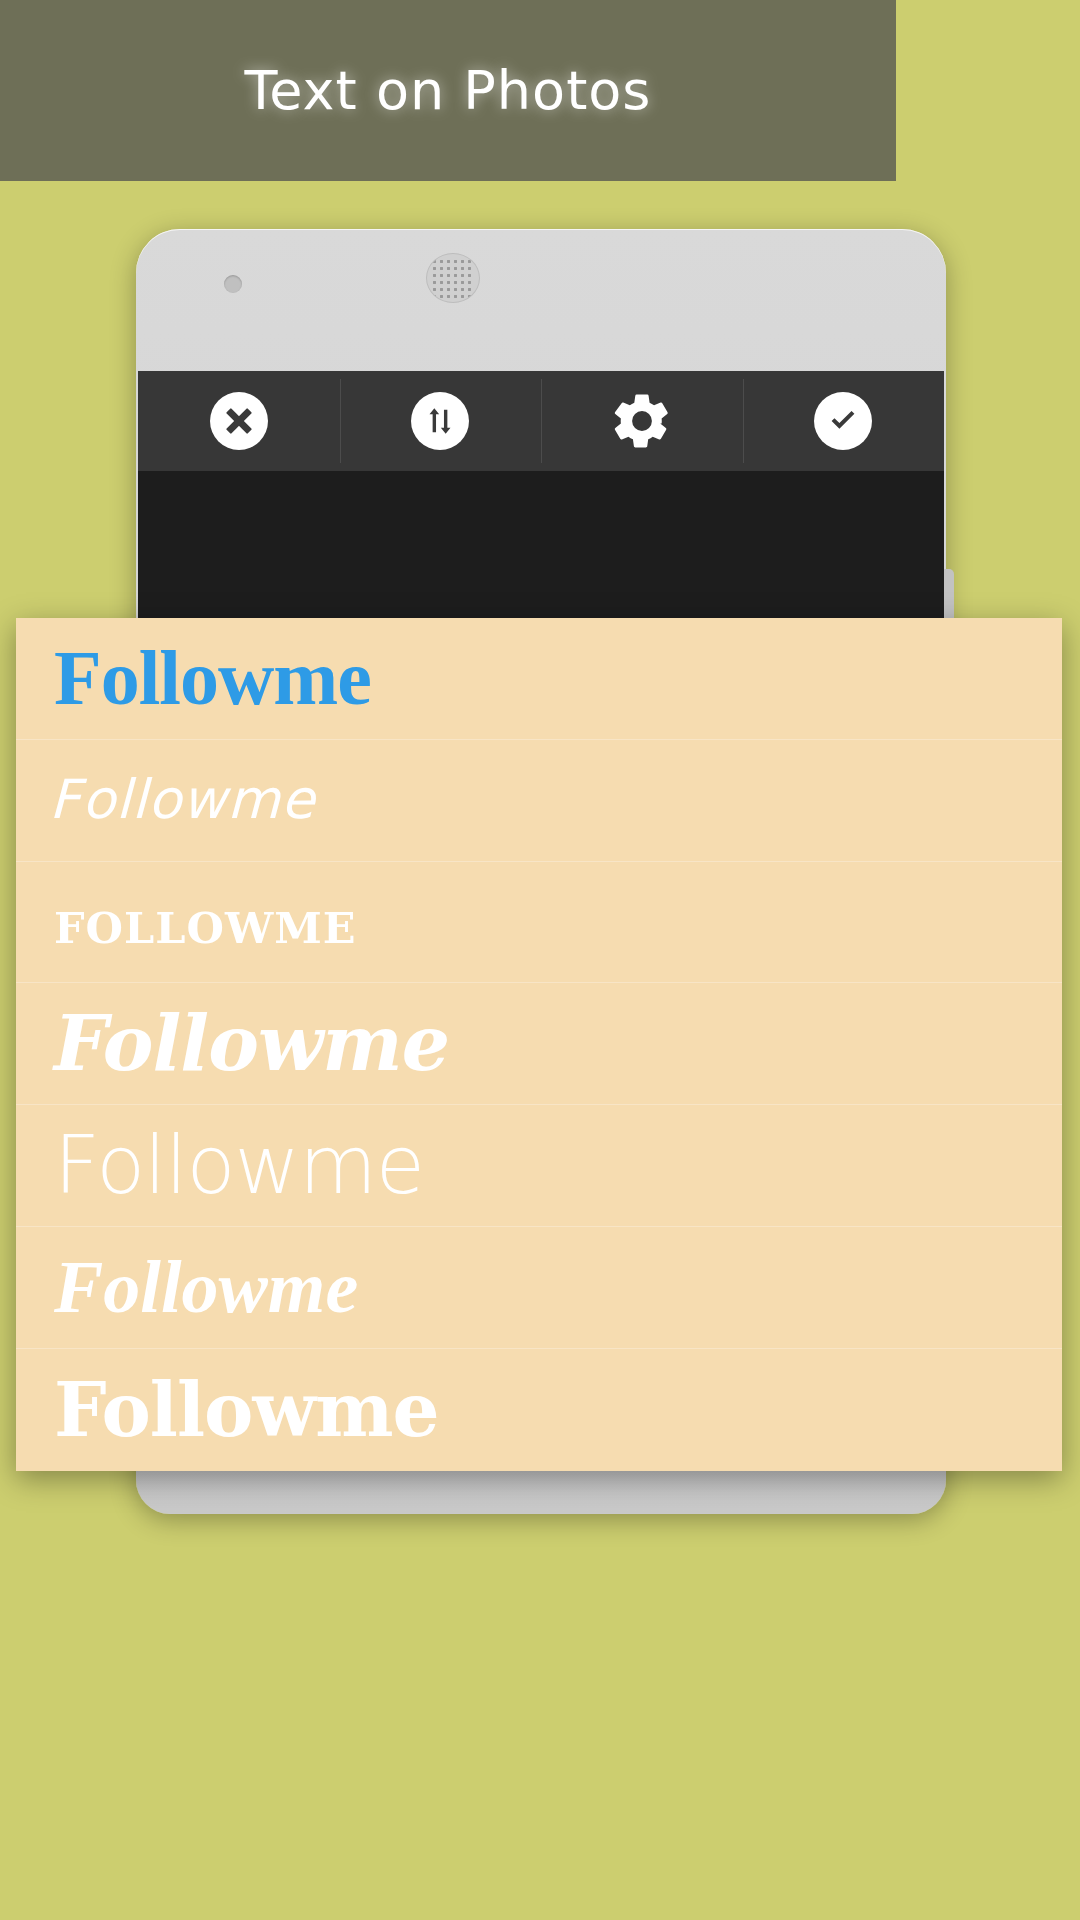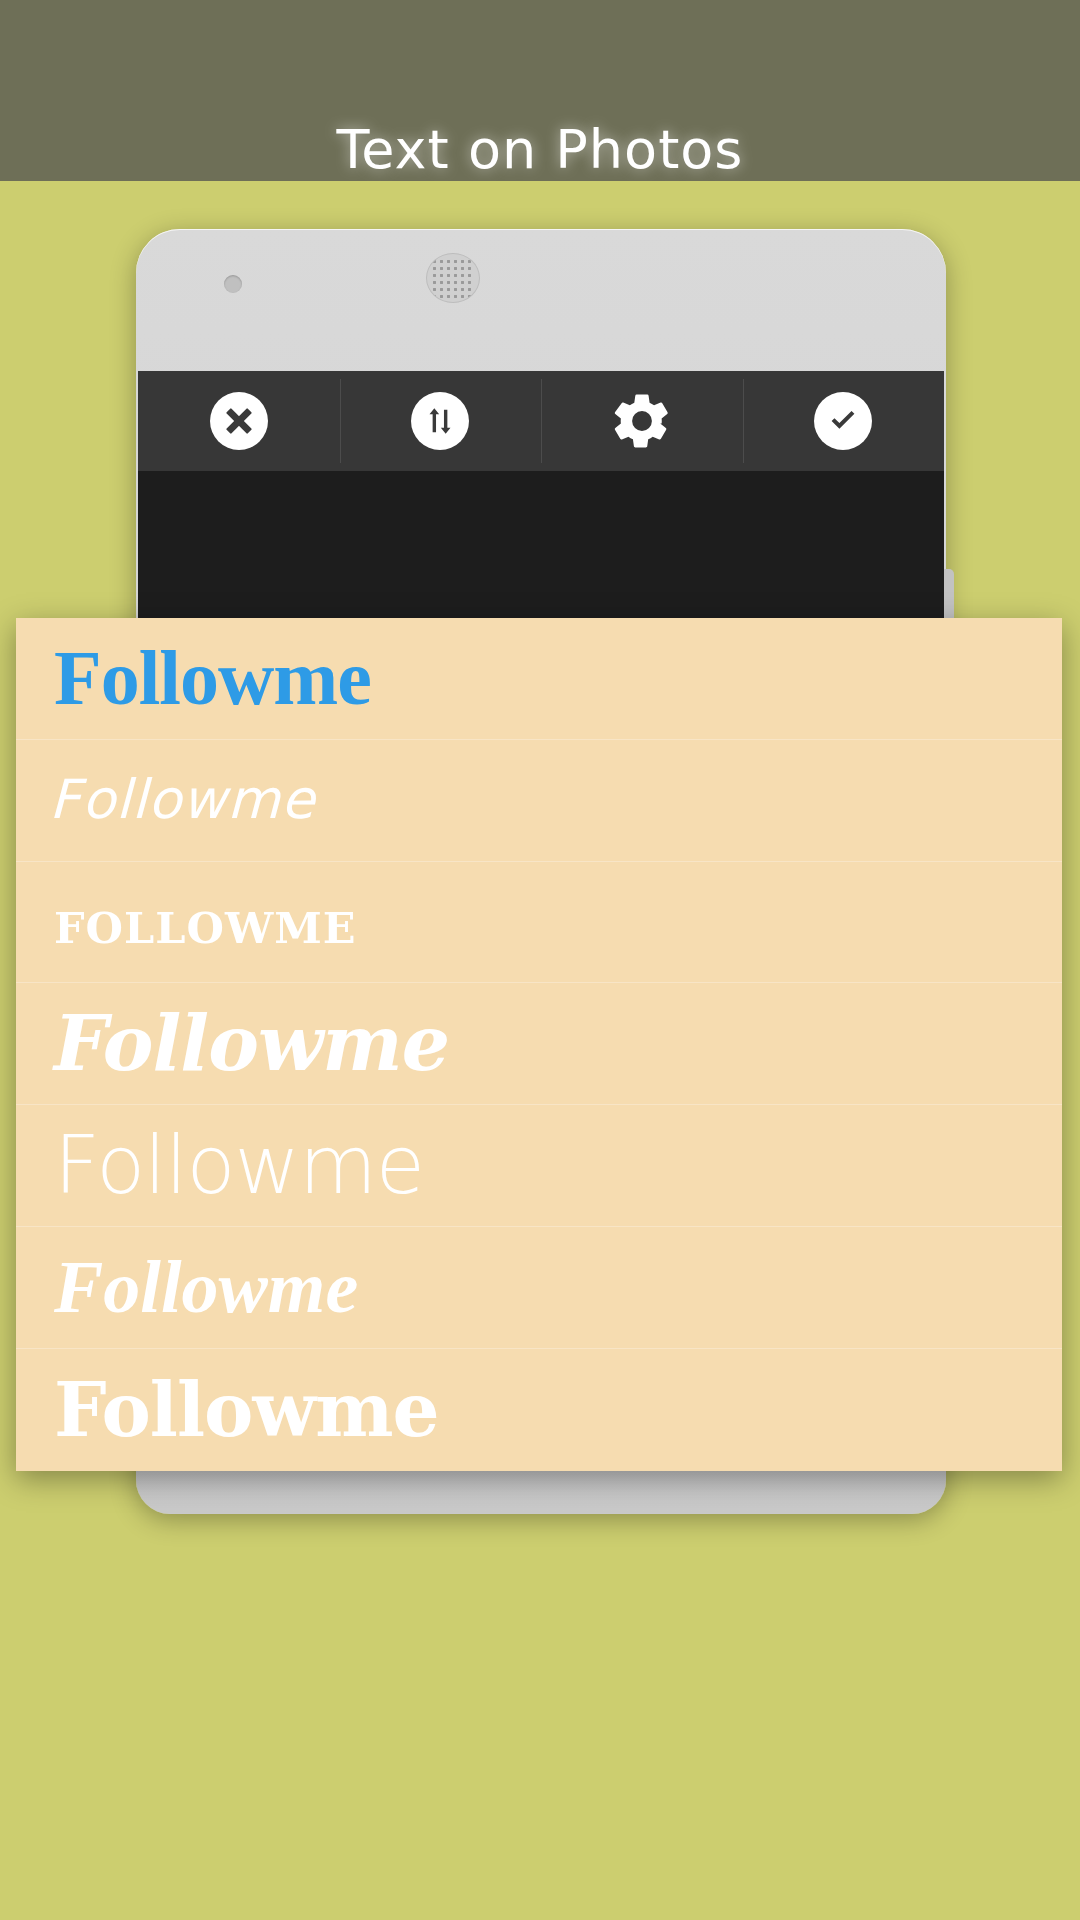--- a/index.html
+++ b/index.html
@@ -7,23 +7,23 @@
   body {
     font-family: "Liberation Sans", sans-serif;
     background: #ccce6f;
     overflow: hidden;
     position: relative;
   }
 
   
   .app-header {
     position: absolute; left: 0; top: 0;
-    width: 1080px; height: 181px;
+    width: 896px; height: 181px;
     background: #6e6f57;
-    display: flex; align-items: flex-end; justify-content: center;
+    display: flex; align-items: center; justify-content: center;
   }
   .app-header-title {
     color: #ffffff;
     font-size: 54px;
     font-weight: 400;
     letter-spacing: 1px;
     text-shadow: 0 0 14px rgba(255,255,255,0.55);
     font-family: "DejaVu Sans", sans-serif;
   }
 

